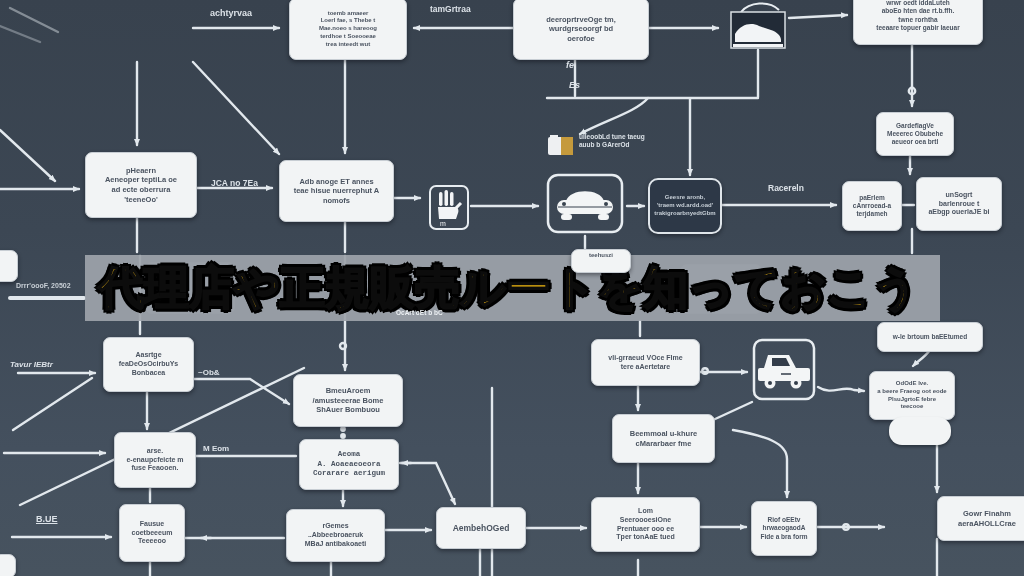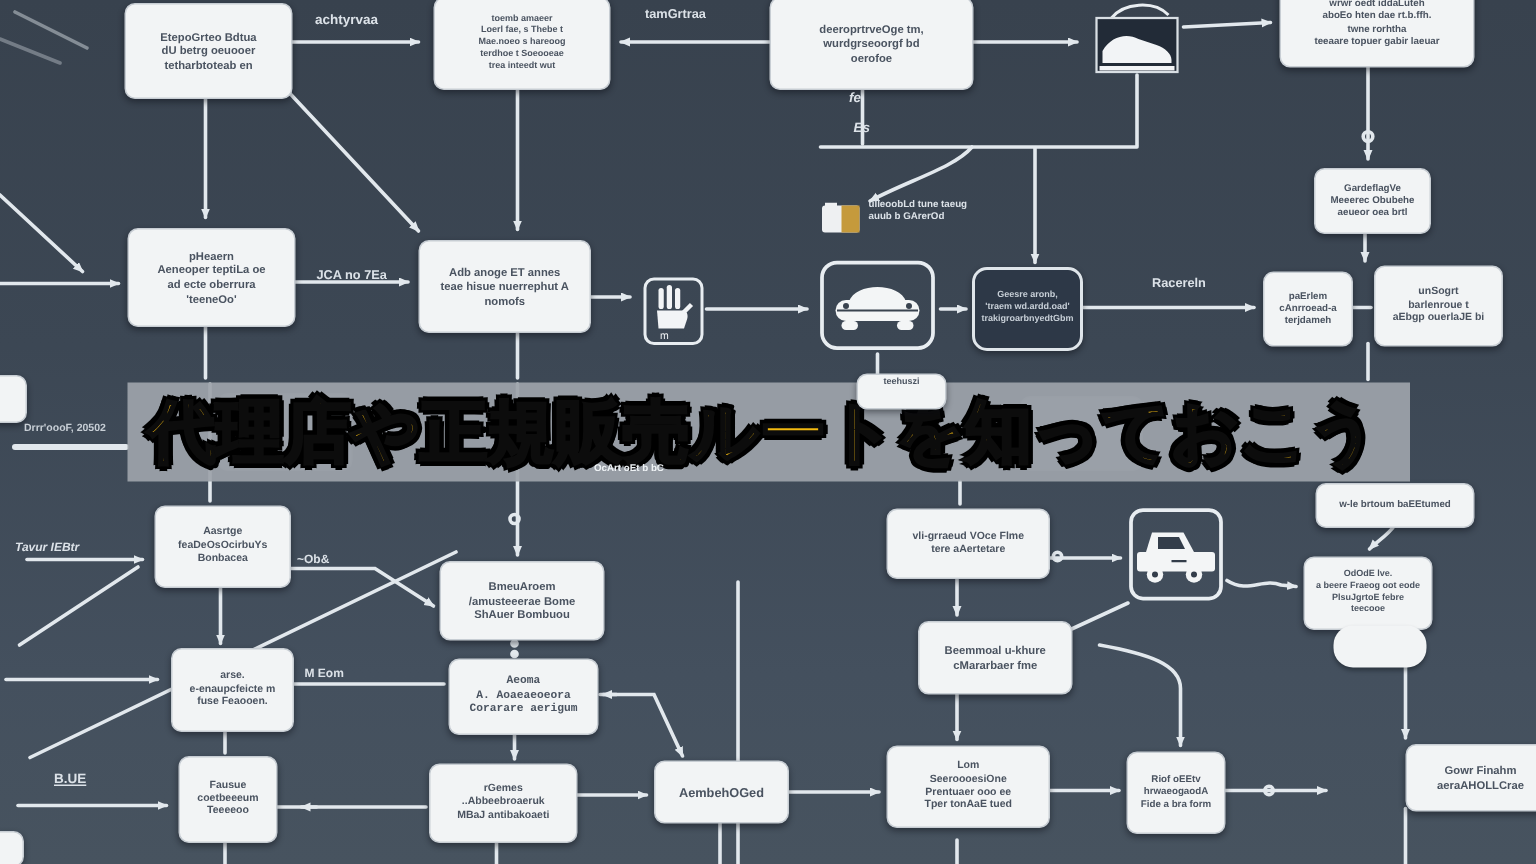--- a/index.html
+++ b/index.html
@@ -111,25 +111,20 @@
       <path d="M10,298 H84" stroke-width="4"></path>
       <circle cx="912" cy="91" r="3.2"></circle>
       <circle cx="343" cy="346" r="3"></circle>
       <circle cx="705" cy="371" r="2.8"></circle>
       <circle cx="846" cy="527" r="2.8"></circle>
       <circle cx="343" cy="429" r="1.7" fill="#e2e8ed"></circle>
       <circle cx="343" cy="436" r="1.7" fill="#e2e8ed"></circle>
     </g>
   </svg>
 
-  <div class="box" style="left:83px;top:2px;width:110px;height:62px;font-size:7.5px;">
-      <span>EtepoGrteo Bdtua
-dU betrg oeuooer
-tetharbtoteab en</span>
-    </div>
   <div class="box" style="left:289px;top:-2px;width:116px;height:60px;font-size:6px;">
       <span>toemb amaeer
 Loerl fae, s Thebe t
 Mae.noeo s hareoog
 terdhoe t Soeooeae
 trea inteedt wut</span>
     </div>
   <div class="box" style="left:513px;top:-2px;width:134px;height:60px;font-size:7.5px;">
       <span>deeroprtrveOge tm,
 wurdgrseoorgf bd

